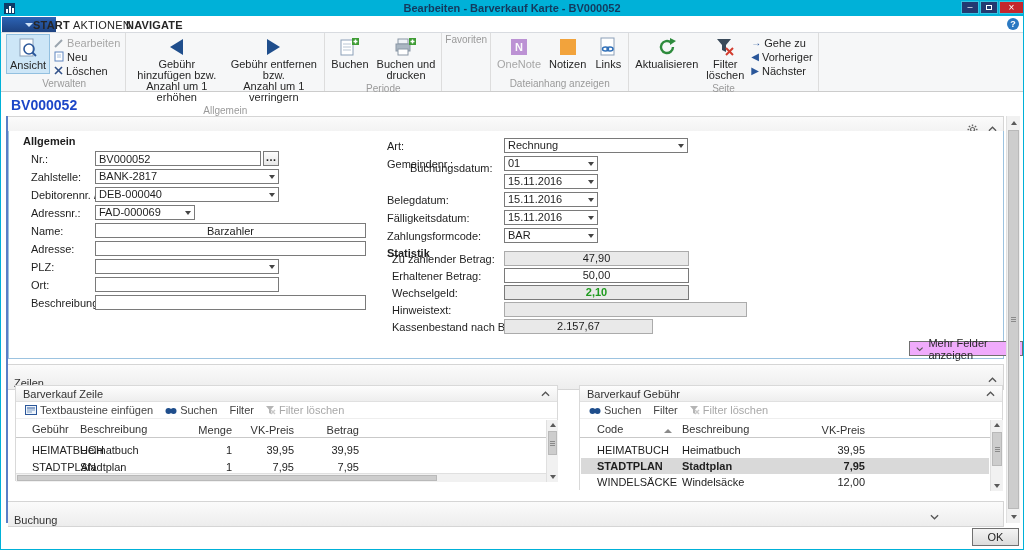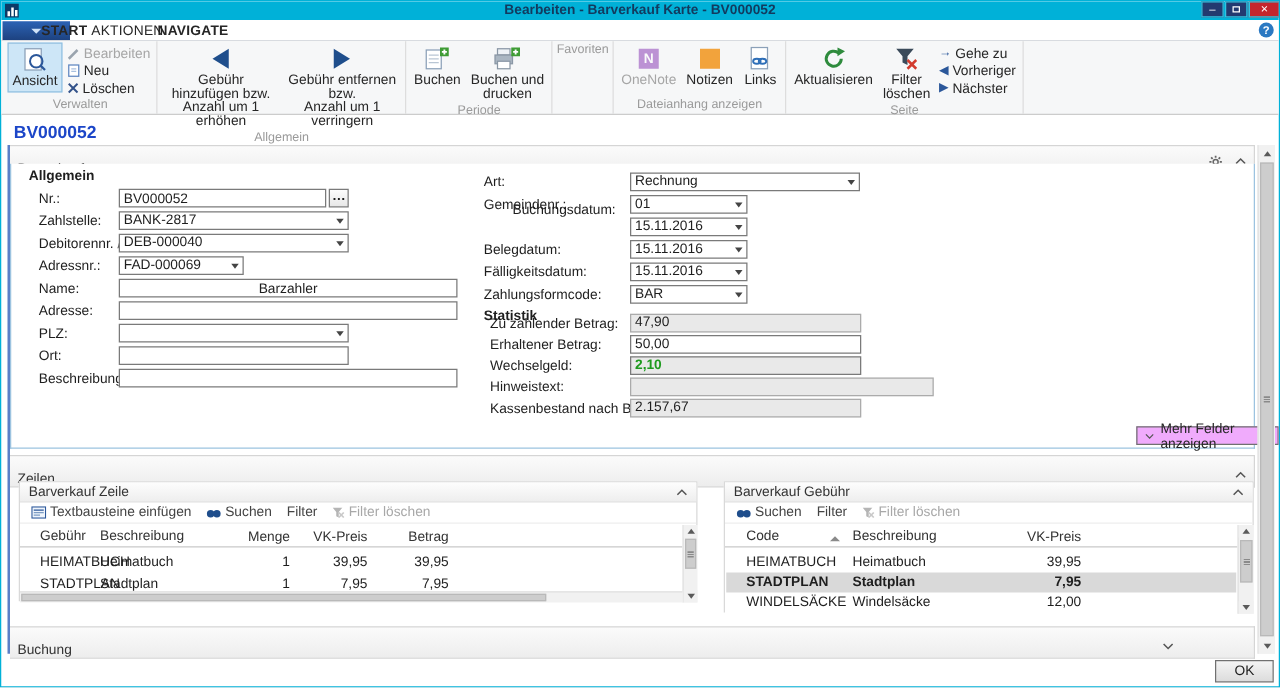--- a/index.html
+++ b/index.html
@@ -54,21 +54,21 @@
   .content{left:5px;top:115px;width:998px;height:407px;border-left:2px solid #5b7fc7;background:#fff;}
   .secthead{background:linear-gradient(#fbfbfb,#ededed);border:1px solid #d5d5d5;border-left:none;display:flex;padding:12px 6px;color:#333;}
   .chev{width:9px;height:6px;}
   .fastgroup{font-weight:bold;}
 
   
   .lbl{position:absolute;line-height:14px;white-space:nowrap;}
   .fld{position:absolute;height:15px;border:1px solid #7a7a7a;background:#fff;font-size:11px;padding:0 3px;line-height:13px;color:#1e1e1e;}
   input.fld{outline:none;}
   .fld.ro{background:#e9e9e9;border-color:#ababab;}
-  .fld.num{text-align:left;}
+  .fld.num{text-align:center;}
   .fld.green{color:var(--green);font-weight:bold;border-color:#7a7a7a;}
   .combo{position:absolute;height:15px;border:1px solid #7a7a7a;background:#fff;display:flex;align-items:center;}
   .combo .cval{flex:1;padding:0 3px;line-height:13px;white-space:nowrap;overflow:hidden;}
   .combo .carr{width:13px;display:flex;align-items:center;justify-content:center;border-left:1px solid transparent;}
   .carr i{width:0;height:0;border-left:3px solid transparent;border-right:3px solid transparent;border-top:4px solid #444;}
   .assist{position:absolute;width:16px;height:15px;border:1px solid #7a7a7a;background:linear-gradient(#fdfdfd,#e7e7e7);text-align:center;line-height:11px;font-weight:bold;}
   .morebtn{position:absolute;height:15px;border:1px solid #707070;background:#f0abfc;display:flex;align-items:center;gap:5px;padding:0 6px;font-size:11px;color:#262626;}
 
   
   .card{position:absolute;border:1px solid #d9d9d9;background:#fff;}
@@ -433,21 +433,21 @@
   <div class="abs lbl" style="left:391px;top:268px;">Erhaltener Betrag:</div>
   <div class="fld num" style="left:503px;top:267px;width:185px;">50,00</div>
 
   <div class="abs lbl" style="left:391px;top:285px;">Wechselgeld:</div>
   <div class="fld ro num green" style="left:503px;top:284px;width:185px;">2,10</div>
 
   <div class="abs lbl" style="left:391px;top:302px;">Hinweistext:</div>
   <div class="fld ro" style="left:503px;top:301px;width:243px;"></div>
 
   <div class="abs lbl" style="left:391px;top:319px;">Kassenbestand nach Buchung:</div>
-  <div class="fld ro num" style="left:503px;top:318px;width:185px;">2.157,67</div>
+  <div class="fld ro num" style="left:503px;top:318px;width:149px;">2.157,67</div>
 
   <div class="morebtn" style="left:908px;top:340px;">
     <svg class="chev" viewBox="0 0 10 6">
         <path d="M1 1 L5 5 L9 1" stroke="#555" stroke-width="1.4" fill="none"></path>
       </svg>
     <span>Mehr Felder anzeigen</span>
   </div>
 
   <div class="abs secthead" style="left:7px;top:363px;width:996px;height:15px;">
     <span>Zeilen</span>

